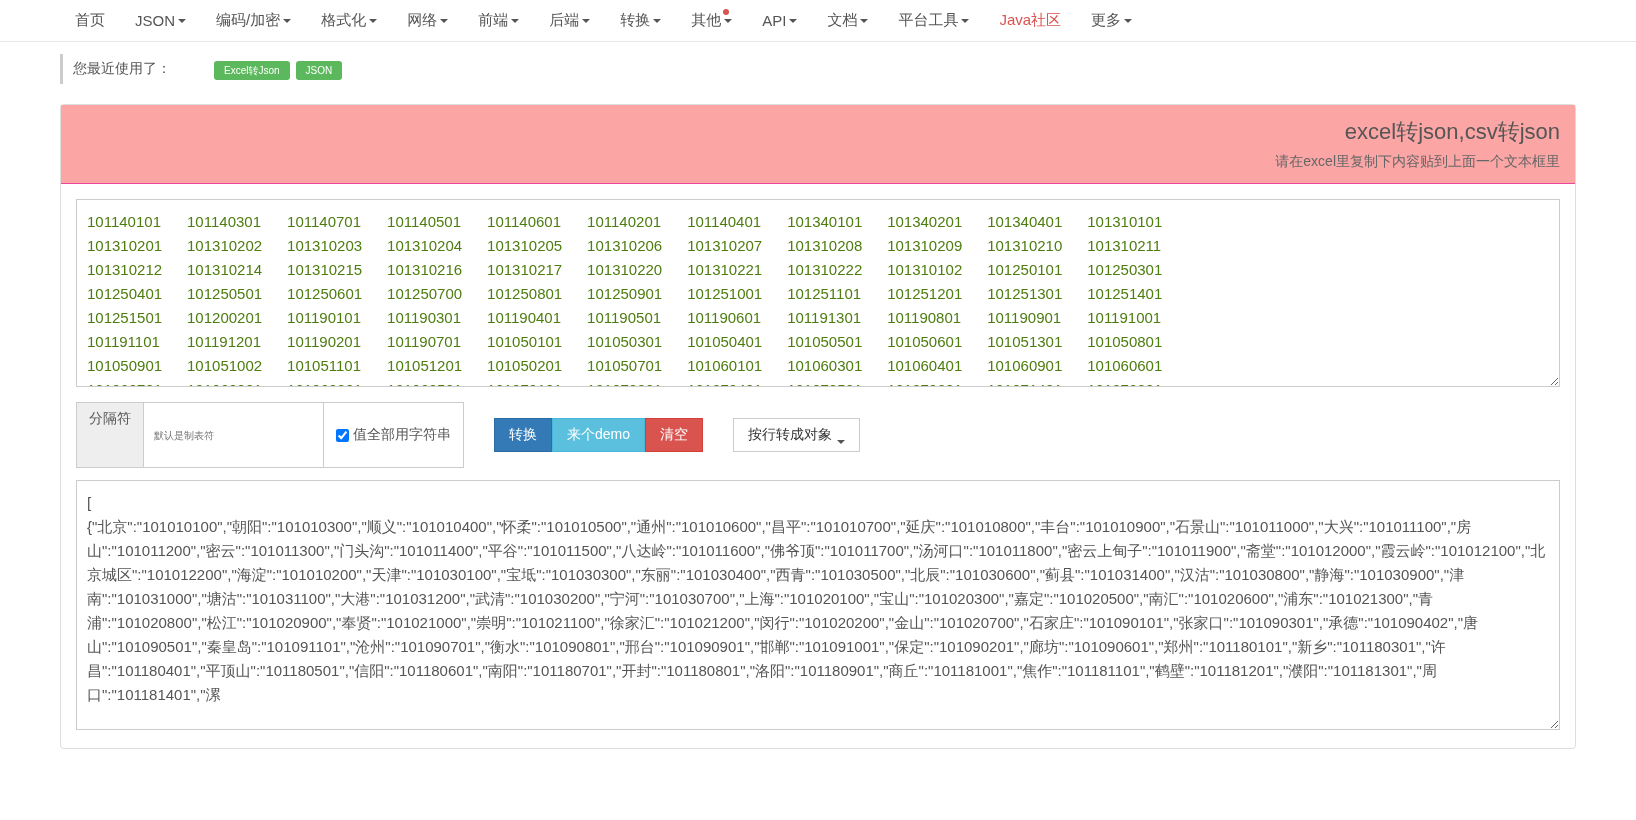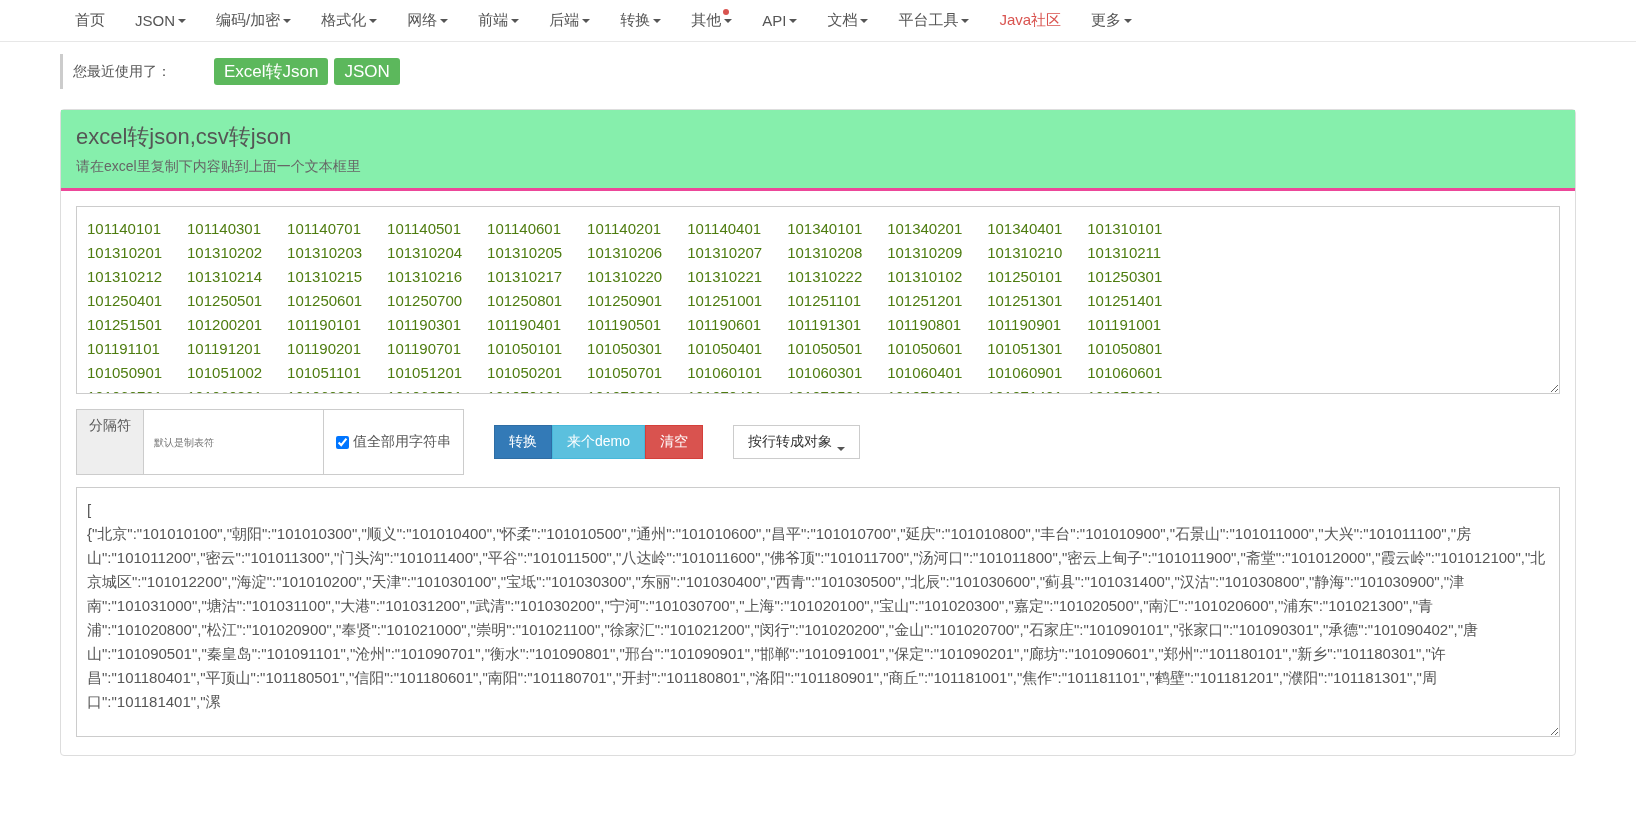--- a/index.html
+++ b/index.html
@@ -61,32 +61,33 @@
     .recent-label {
       color: #555;
       margin-right: 10px;
     }
     .tag-btn {
       background: #5cb85c;
       color: #fff;
       padding: 4px 10px;
       border-radius: 3px;
       margin-right: 6px;
-      font-size: 17px;
+      font-size: 10px;
       cursor: pointer;
     }
     .panel {
       margin: 20px 60px 0 60px;
       border: 1px solid #ddd;
       border-radius: 4px;
     }
     .panel-heading {
-      background: #86efac;
+      background: #fca5a5;
       padding: 12px 15px;
-      border-bottom: 3px solid #ec4899;
+      border-bottom: 1px solid #ec4899;
+      text-align: right;
     }
     .panel-title {
       font-size: 22px;
       color: #555;
       font-weight: normal;
       margin-bottom: 6px;
     }
     .panel-sub {
       color: #666;
       font-size: 14px;

